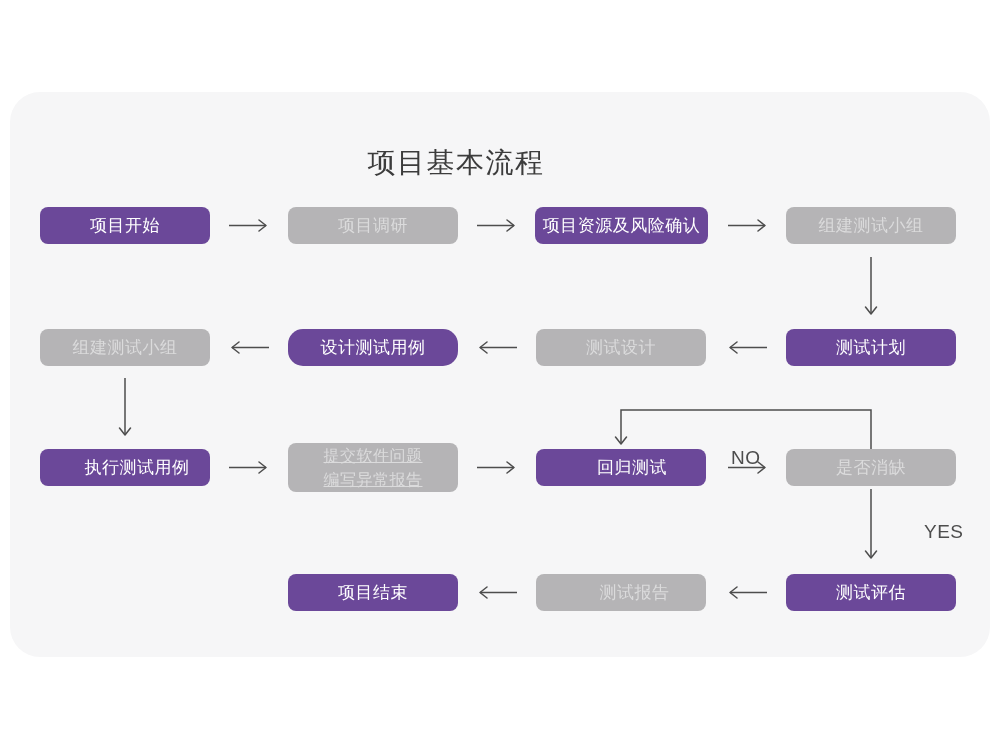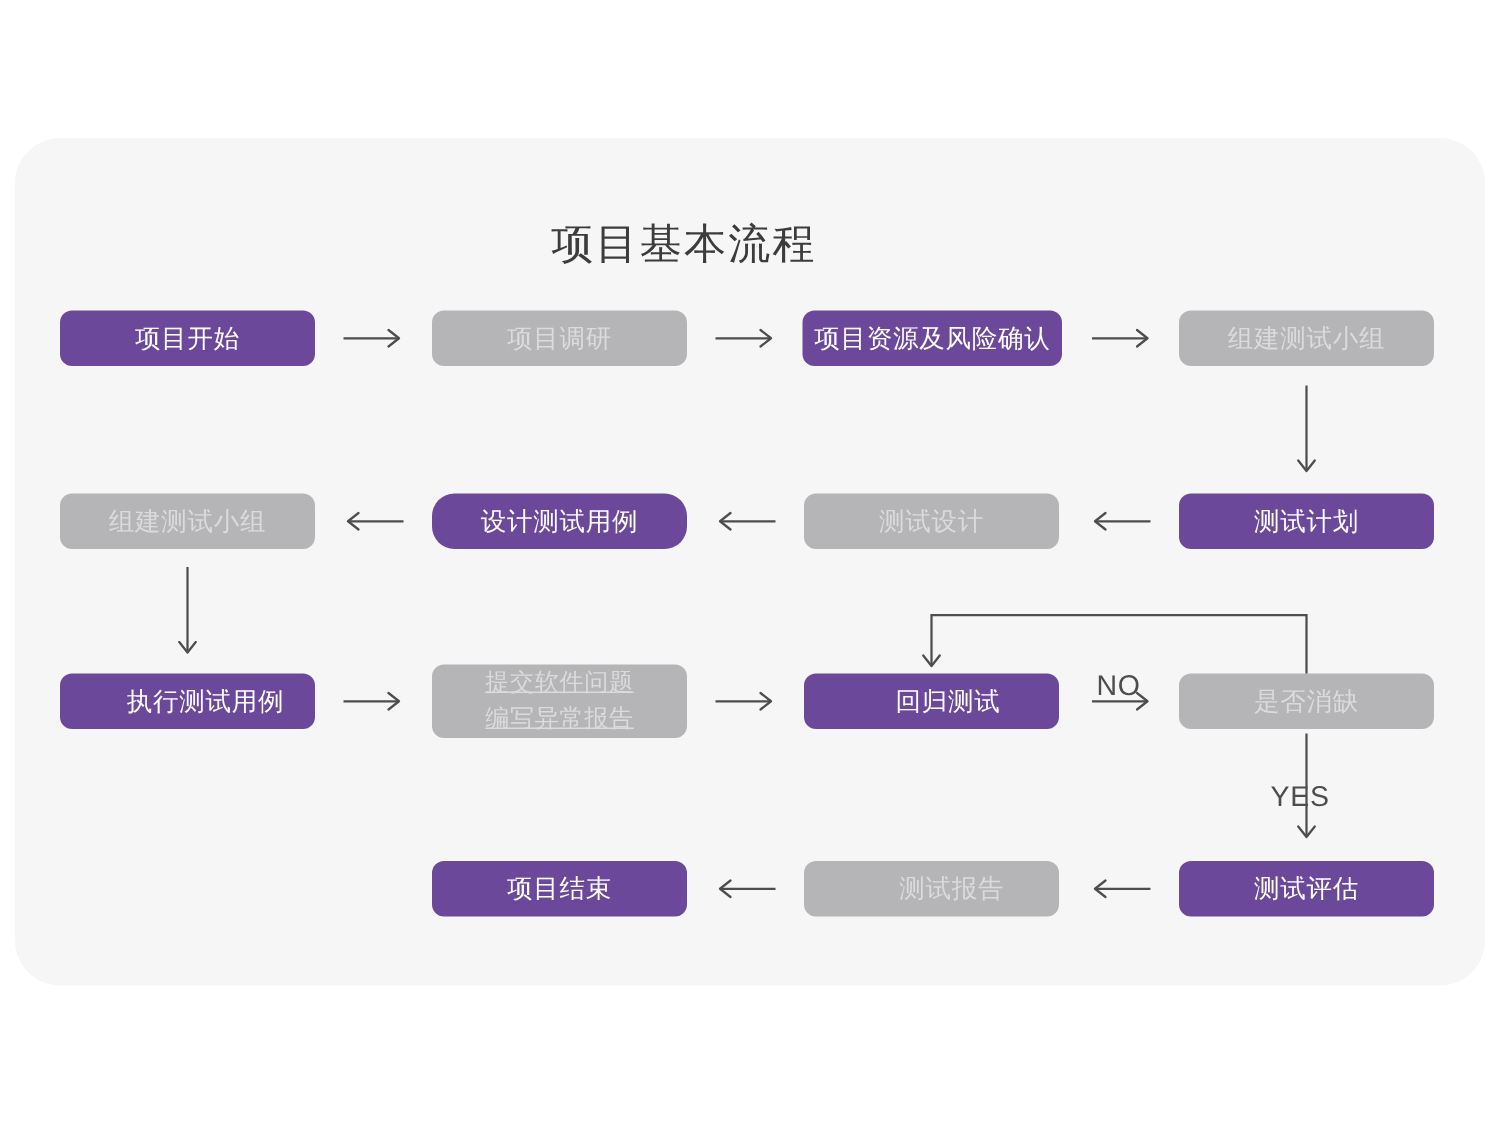--- a/index.html
+++ b/index.html
@@ -136,15 +136,15 @@
 
     <polyline class="edge" points="871,449 871,410 621,410 621,444" marker-end="url(#ah)"></polyline>
 
     <line class="edge" x1="871" y1="489" x2="871" y2="558" marker-end="url(#ah)"></line>
 
     <line class="edge" x1="767" y1="592.5" x2="730" y2="592.5" marker-end="url(#ah)"></line>
     <line class="edge" x1="517" y1="592.5" x2="480" y2="592.5" marker-end="url(#ah)"></line>
   </svg>
 
   <span class="edge-label" style="left:731px; top:415px;margin-top:32px;">NO</span>
-  <span class="edge-label" style="left:847px; top:521px;">YES</span>
+  <span class="edge-label" style="left:924px; top:521px;">YES</span>
 
 </div>
 
 </body></html>

